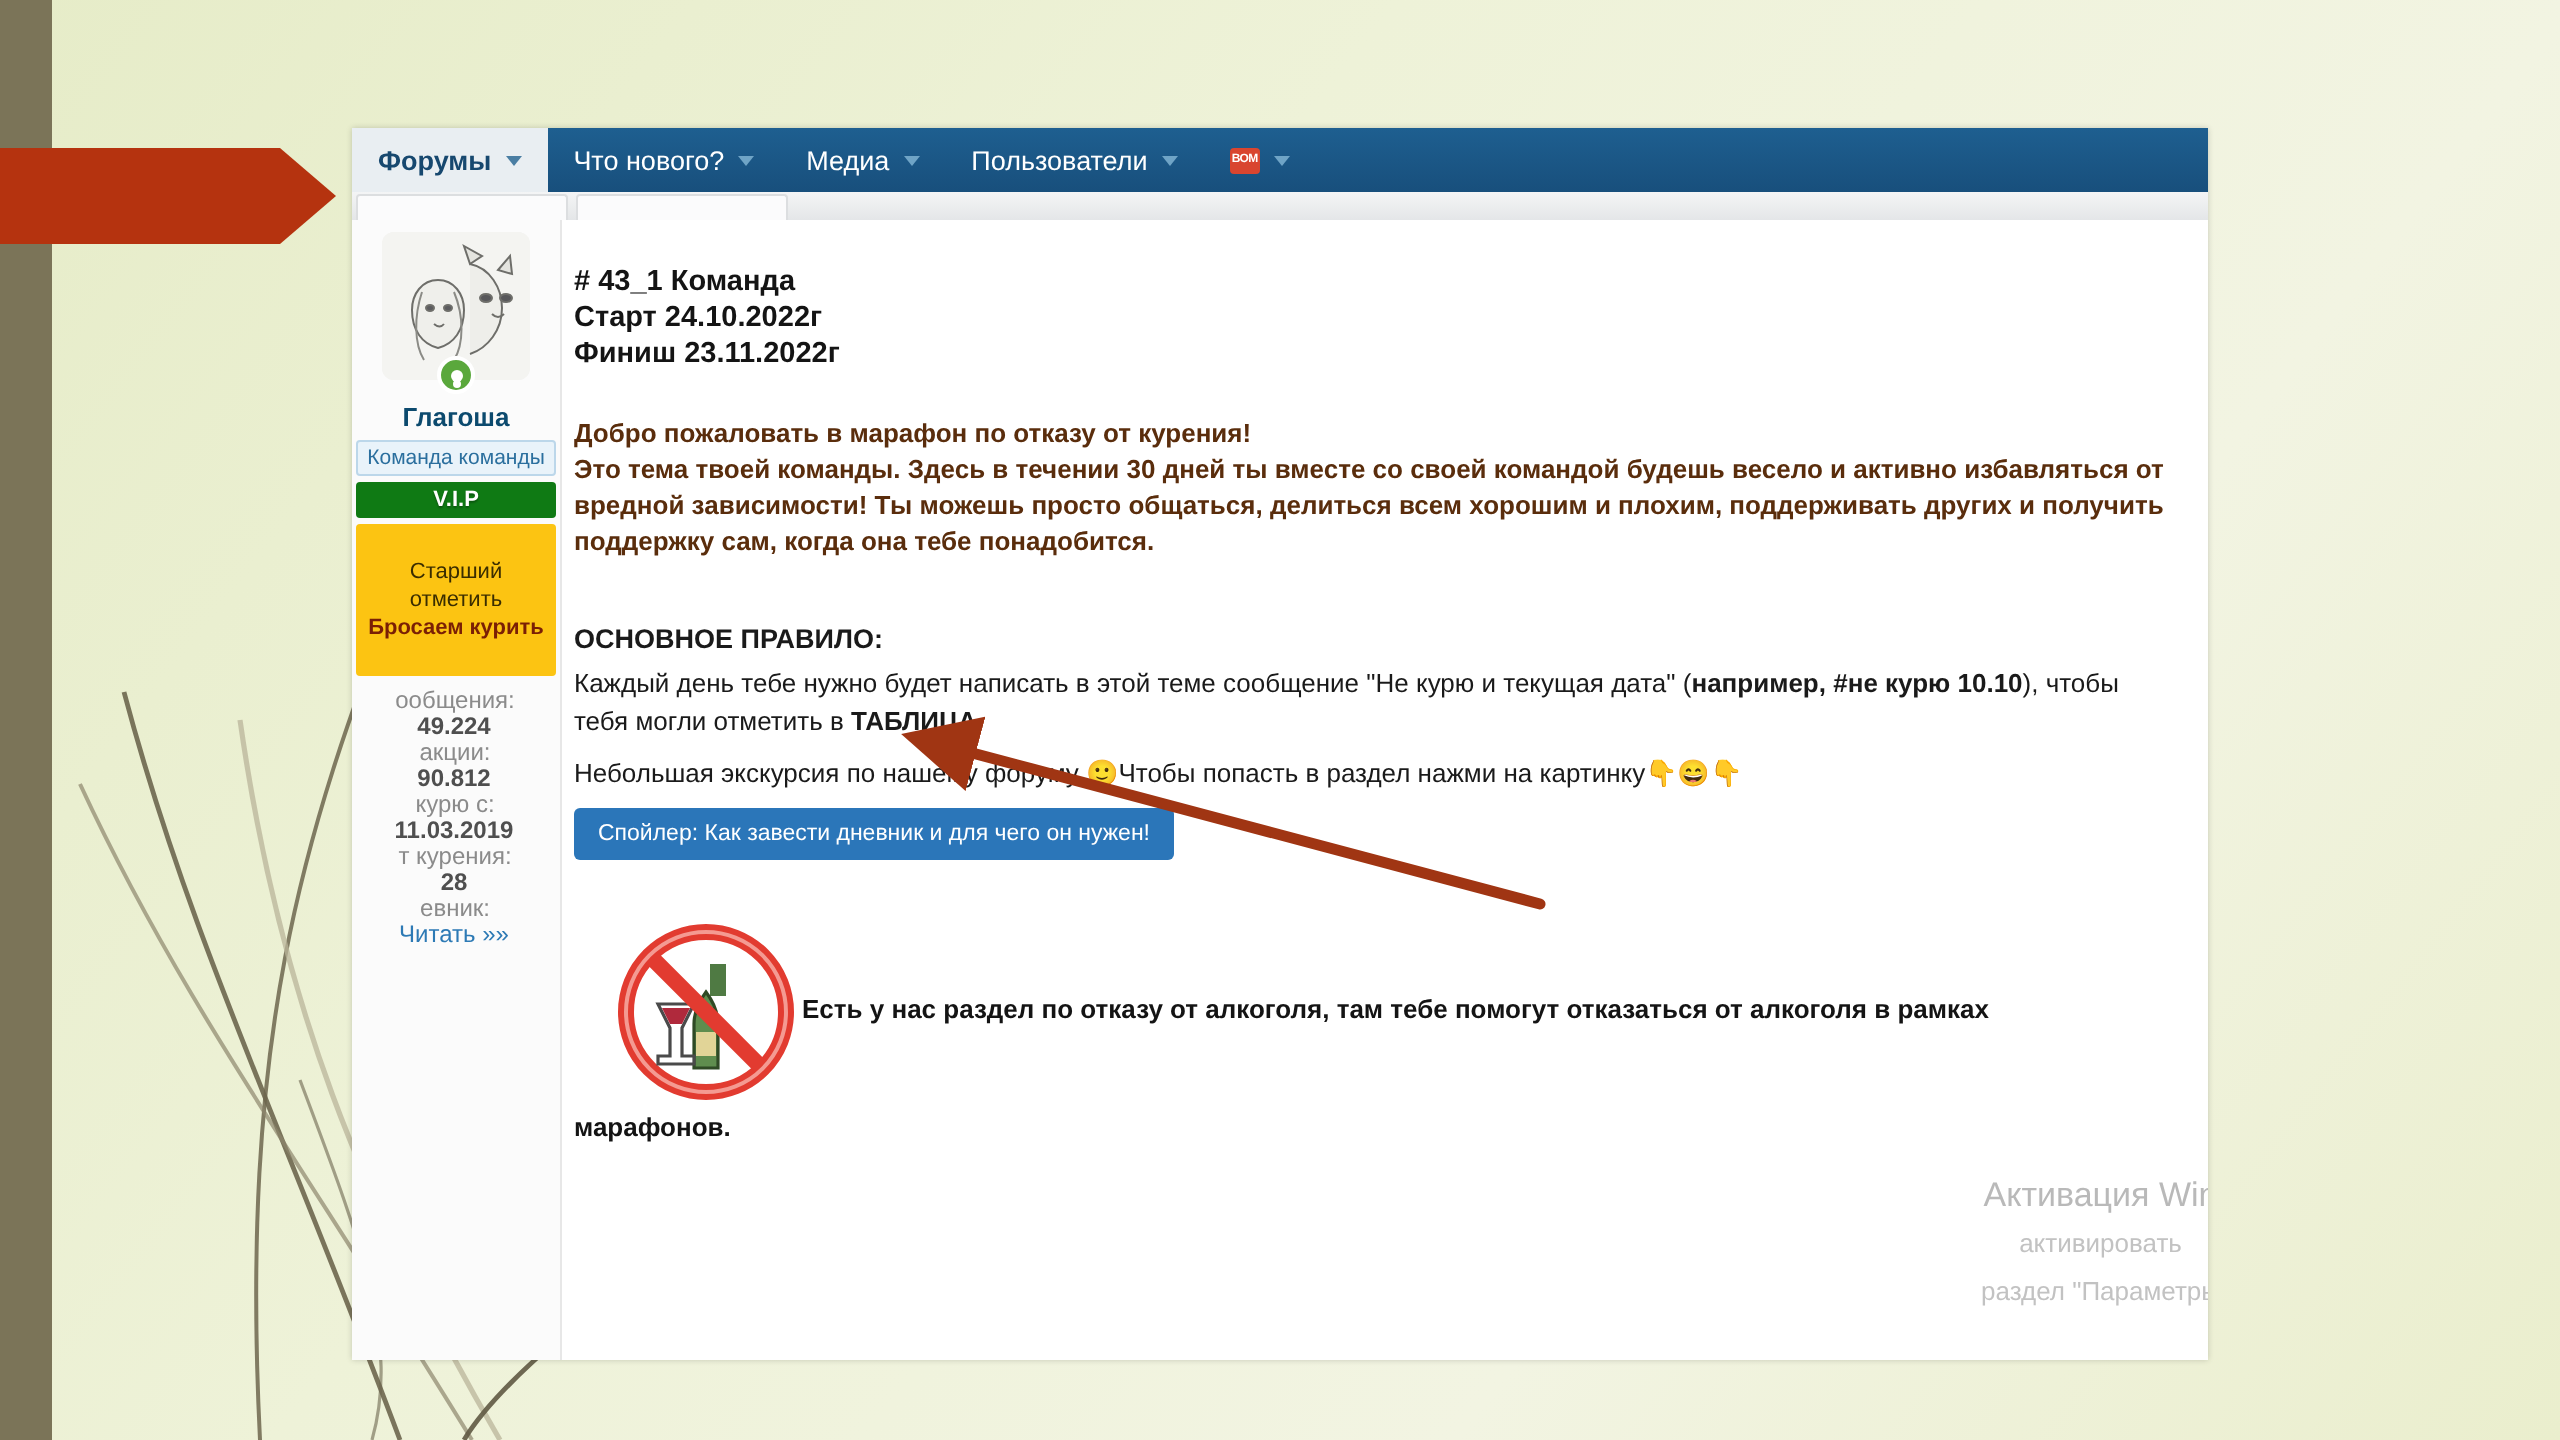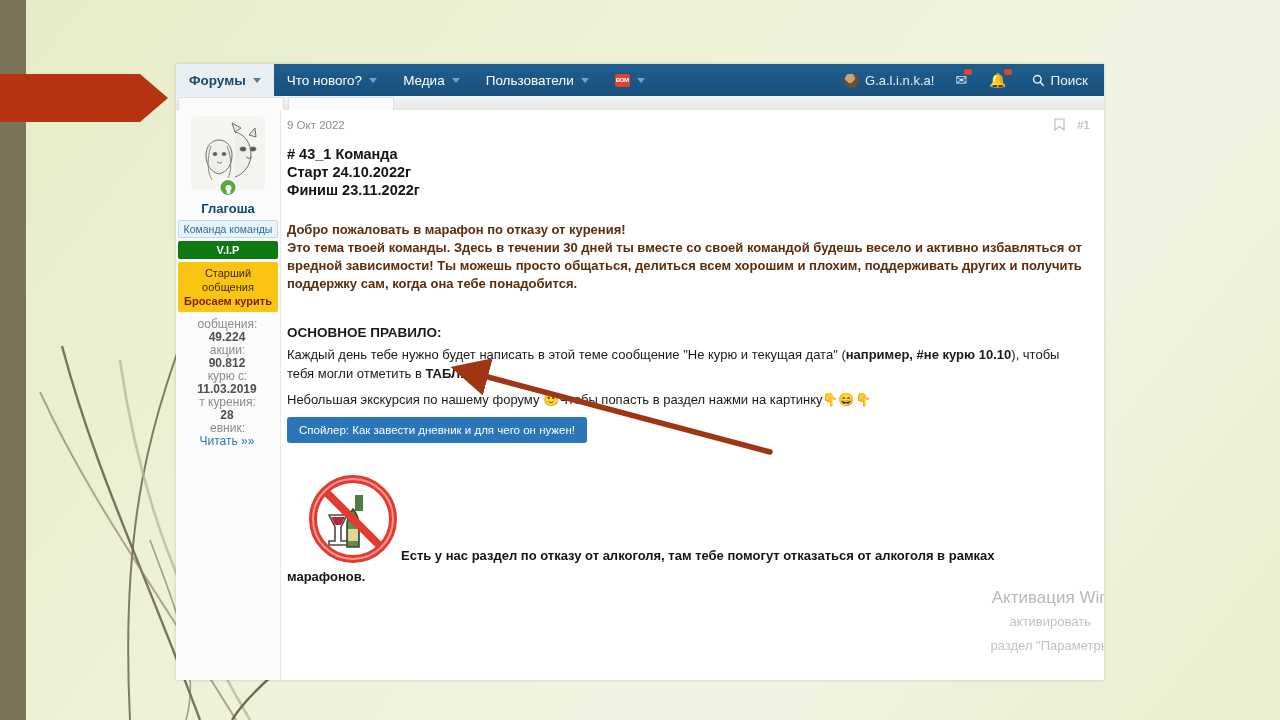--- a/index.html
+++ b/index.html
@@ -102,21 +102,21 @@
     margin:4px 2px 0;border:1px solid #bcd7ea;background:#e9f3fa;
     color:#2b6f9e;font-size:10.5px;padding:2px 0;border-radius:2px;
   }
   .badge-vip{
     margin:3px 2px 0;background:#0f7a14;color:#ffffff;
     font-size:11px;font-weight:bold;padding:3px 0;border-radius:2px;
     text-shadow:0 1px 1px rgba(0,0,0,.3);
   }
   .badge-mod{
     margin:3px 2px 0;background:#fcc412;color:#3a2d00;
-    font-size:11px;padding:4px 2px;border-radius:2px;line-height:14px;
+    font-size:11px;padding:17px 2px;border-radius:2px;line-height:14px;
   }
   .badge-mod b{color:#7a1f05;}
   .stats{margin-top:6px;padding:0 2px 0 0;}
   .srow{
     display:flex;justify-content:space-between;font-size:12px;color:#8b8b8b;line-height:13px;
     white-space:nowrap;
     flex-direction:column;
   }
   .srow .k{padding-left:1px;overflow:hidden;}
   .srow .v{color:#4f4f4f;font-weight:bold;}
@@ -136,21 +136,21 @@
   .rule-b{margin-top:5px;font-size:13px;color:#1a1a1a;line-height:19px;max-width:810px;}
   .excursion{margin-top:9px;font-size:13px;color:#1a1a1a;}
   .emo{font-size:13px;}
 
   .bookrow{margin-top:14px;display:flex;align-items:flex-end;}
   .diary-text{font-weight:bold;font-size:13.5px;color:#141414;margin-bottom:3px;}
   .spoiler{
     margin-top:10px;display:inline-block;background:#2b76b9;color:#ffffff;
     font-size:11.5px;padding:7px 12px;border-radius:3px;
   }
-  .alcorow{margin-top:28px;display:flex;align-items:flex-end;}
+  .alcorow{margin-top:28px;display:flex;align-items:center;}
   .alco-text{font-weight:bold;font-size:13px;color:#141414;line-height:18px;margin-bottom:2px;}
   .alco-tail{font-weight:bold;font-size:13px;color:#141414;margin-top:2px;}
 
   
   .winmark{
     position:absolute;right:-6px;bottom:22px;text-align:center;
     color:#b9b9b9;font-size:17px;line-height:24px;white-space:nowrap;
   }
   .winmark .l2{font-size:13px;color:#c2c2c2;}
 
@@ -200,39 +200,20 @@
         <span>Пользователи</span>
         <i class="caret"></i>
       </div>
 
       <div class="nav-item">
         <span class="nav-badge">ВОМ</span>
         <i class="caret"></i>
       </div>
     </div>
 
-    <div class="nav-right">
-      <div class="nav-user">
-        <span class="nav-avatar"></span>
-        <span>G.a.l.i.n.k.a!</span>
-      </div>
-      <div class="nav-ico">
-        <span class="dot"></span>✉
-      </div>
-      <div class="nav-ico">
-        <span class="dot"></span>🔔
-      </div>
-      <div class="nav-search">
-        <svg width="13" height="13" viewBox="0 0 16 16">
-          <circle cx="6.6" cy="6.6" r="4.7" stroke="#eef4f8" stroke-width="1.7" fill="none"></circle>
-          <line x1="10.2" y1="10.2" x2="14.4" y2="14.4" stroke="#eef4f8" stroke-width="1.9"></line>
-        </svg>
-        <span>Поиск</span>
-      </div>
-    </div>
   </div>
 
   <div class="tabstrip">
     <div class="t" style="left:2px;width:104px;"></div>
     <div class="t" style="left:112px;width:104px;"></div>
   </div>
 
   <div class="post">
 
     <div class="side">
@@ -257,21 +238,21 @@
           </svg>
         </div>
         <div class="online"></div>
       </div>
 
       <div class="uname">Глагоша</div>
       <div class="badge-team">Команда команды</div>
       <div class="badge-vip">V.I.P</div>
       <div class="badge-mod">
         <div>Старший</div>
-        <div>ообщения</div>
+        <div>отметить</div>
         <b>Бросаем курить</b>
       </div>
 
       <div class="stats">
         <div class="srow">
           <span class="k">ообщения:</span>
           <span class="v">49.224</span>
         </div>
         <div class="srow">
           <span class="k">акции:</span>
@@ -286,29 +267,20 @@
           <span class="v">28</span>
         </div>
         <div class="srow">
           <span class="k">евник:</span>
           <span class="v link">Читать »»</span>
         </div>
       </div>
     </div>
 
     <div class="content">
-      <div class="phead">
-        <span class="pdate">9 Окт 2022</span>
-        <span class="phead-right">
-          <svg width="11" height="13" viewBox="0 0 11 13">
-            <path d="M1 1 h9 v11 l-4.5 -3.5 l-4.5 3.5 z" fill="none" stroke="#bdbdbd" stroke-width="1.2"></path>
-          </svg>
-          <span>#1</span>
-        </span>
-      </div>
 
       <div class="title">
         <div># 43_1 Команда</div>
         <div>Старт 24.10.2022г</div>
         <div>Финиш 23.11.2022г</div>
       </div>
 
       <div class="welcome">
         <div>Добро пожаловать в марафон по отказу от курения!</div>
         <div>Это тема твоей команды. Здесь в течении 30 дней ты вместе со своей командой будешь весело и активно избавляться от вредной зависимости! Ты можешь просто общаться, делиться всем хорошим и плохим, поддерживать других и получить поддержку сам, когда она тебе понадобится.</div>

